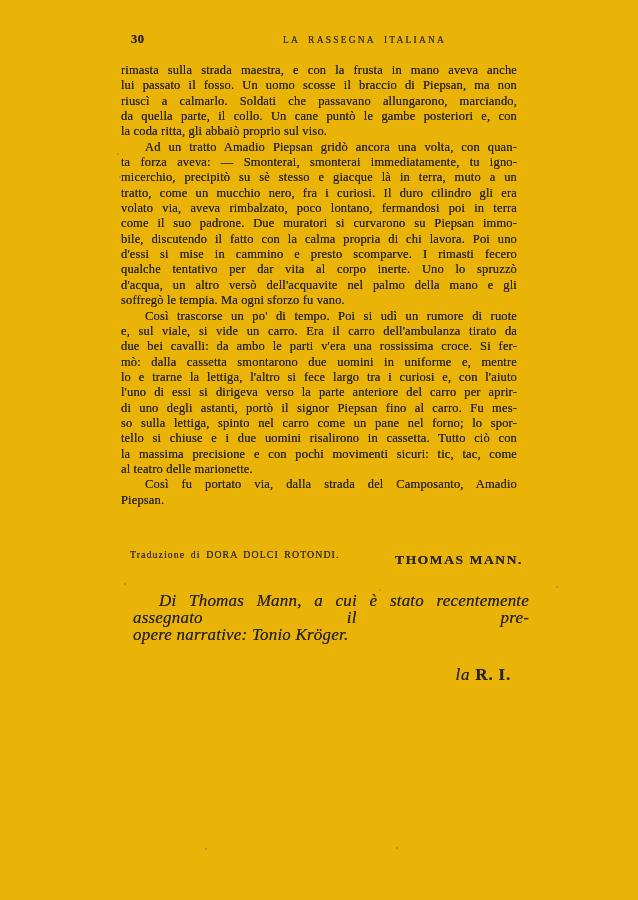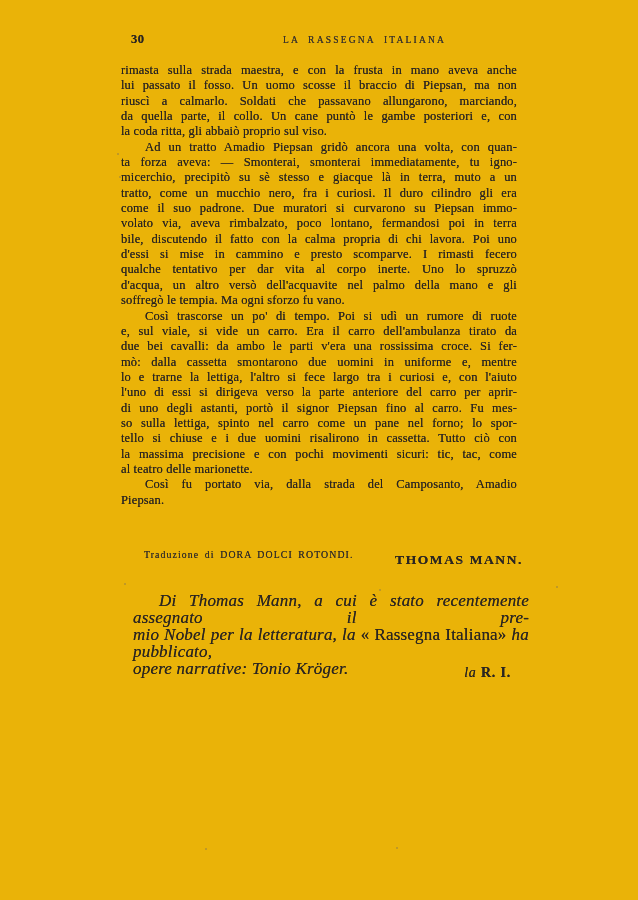--- a/index.html
+++ b/index.html
@@ -24,32 +24,32 @@
     font-size:12.5px;line-height:15.35px;letter-spacing:.15px;
   }
   .line{text-align:justify;text-align-last:justify;}
   .line.last{text-align-last:left;}
   .line.indent{text-indent:24px;}
   .signature{
     position:absolute;left:133px;top:552px;width:390px;
     text-align:right;font-weight:bold;font-size:13.5px;letter-spacing:1.6px;
   }
   .translation{
-    position:absolute;left:144px;top:549px;
+    position:absolute;left:130px;top:549px;
     font-size:9.8px;letter-spacing:1.1px;word-spacing:2px;color:#332f2b;
   }
   .note-block{
     position:absolute;left:133px;top:592px;width:396px;
     font-size:17px;line-height:17px;font-style:italic;letter-spacing:.2px;
   }
   .note-block .roman{font-style:normal;}
   .note-block .line.indent{text-indent:26px;}
   .editorial-signature{
     position:absolute;left:133px;top:665px;width:378px;
-    text-align:right;font-size:14px;letter-spacing:.8px;
+    text-align:right;font-size:17px;letter-spacing:.8px;
   }
   .editorial-signature .it{font-style:italic;}
   .editorial-signature .roman{font-style:normal;font-weight:bold;}
   .speck{position:absolute;border-radius:50%;background:rgba(110,104,98,.45);}
 </style>
 </head>
 <body>
 
 <div class="page">
 
@@ -61,22 +61,22 @@
     <div class="line">rimasta sulla strada maestra, e con la frusta in mano aveva anche</div>
     <div class="line">lui passato il fosso. Un uomo scosse il braccio di Piepsan, ma non</div>
     <div class="line">riuscì a calmarlo. Soldati che passavano allungarono, marciando,</div>
     <div class="line">da quella parte, il collo. Un cane puntò le gambe posteriori e, con</div>
     <div class="line last">la coda ritta, gli abbaiò proprio sul viso.</div>
 
     <div class="line indent">Ad un tratto Amadio Piepsan gridò ancora una volta, con quan-</div>
     <div class="line">ta forza aveva: — Smonterai, smonterai immediatamente, tu igno-</div>
     <div class="line">micerchio, precipitò su sè stesso e giacque là in terra, muto a un</div>
     <div class="line">tratto, come un mucchio nero, fra i curiosi. Il duro cilindro gli era</div>
+    <div class="line">volato via, aveva rimbalzato, poco lontano, fermandosi poi in terra</div>
     <div class="line">come il suo padrone. Due muratori si curvarono su Piepsan immo-</div>
-    <div class="line">volato via, aveva rimbalzato, poco lontano, fermandosi poi in terra</div>
     <div class="line">bile, discutendo il fatto con la calma propria di chi lavora. Poi uno</div>
     <div class="line">d'essi si mise in cammino e presto scomparve. I rimasti fecero</div>
     <div class="line">qualche tentativo per dar vita al corpo inerte. Uno lo spruzzò</div>
     <div class="line">d'acqua, un altro versò dell'acquavite nel palmo della mano e gli</div>
     <div class="line last">soffregò le tempia. Ma ogni sforzo fu vano.</div>
 
     <div class="line indent">Così trascorse un po' di tempo. Poi si udì un rumore di ruote</div>
     <div class="line">e, sul viale, si vide un carro. Era il carro dell'ambulanza tirato da</div>
     <div class="line">due bei cavalli: da ambo le parti v'era una rossissima croce. Si fer-</div>
     <div class="line">mò: dalla cassetta smontarono due uomini in uniforme e, mentre</div>
@@ -94,21 +94,20 @@
 
   <div class="signature ink">THOMAS MANN.</div>
 
   <div class="translation ink">
     <span>Traduzione di</span>
     <span>DORA DOLCI ROTONDI.</span>
   </div>
 
   <div class="note-block ink">
     <div class="line indent">Di Thomas Mann, a cui è stato recentemente assegnato il pre-</div>
-    <div class="line"><span>mio Nobel per la letteratura, la </span><span class="roman">« Rassegna Italiana»</span><span> ha pubblicato,</span></div>
     <div class="line last">opere narrative: Tonio Kröger.</div>
   </div>
 
   <div class="editorial-signature ink">
     <span class="it">la</span>
     <span class="roman">R. I.</span>
   </div>
 
   <div class="speck" style="left:117px;top:153px;width:2px;height:2px;"></div>
   <div class="speck" style="left:119px;top:176px;width:2px;height:2px;"></div>

